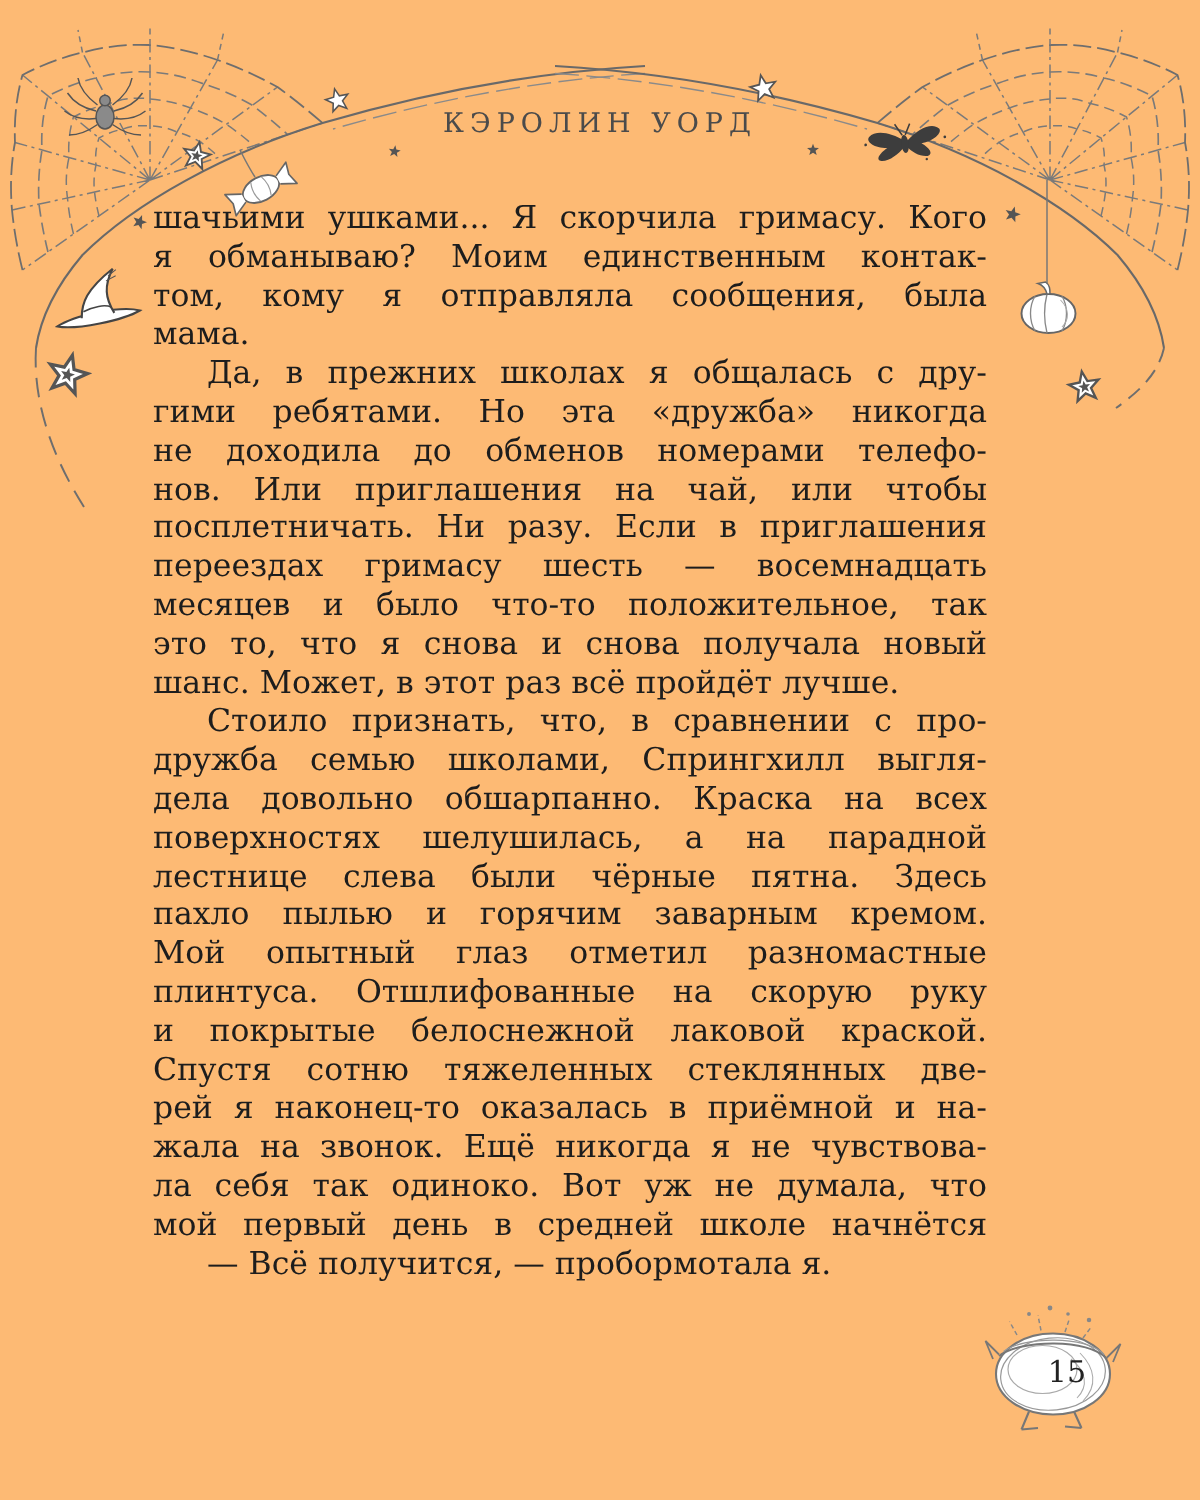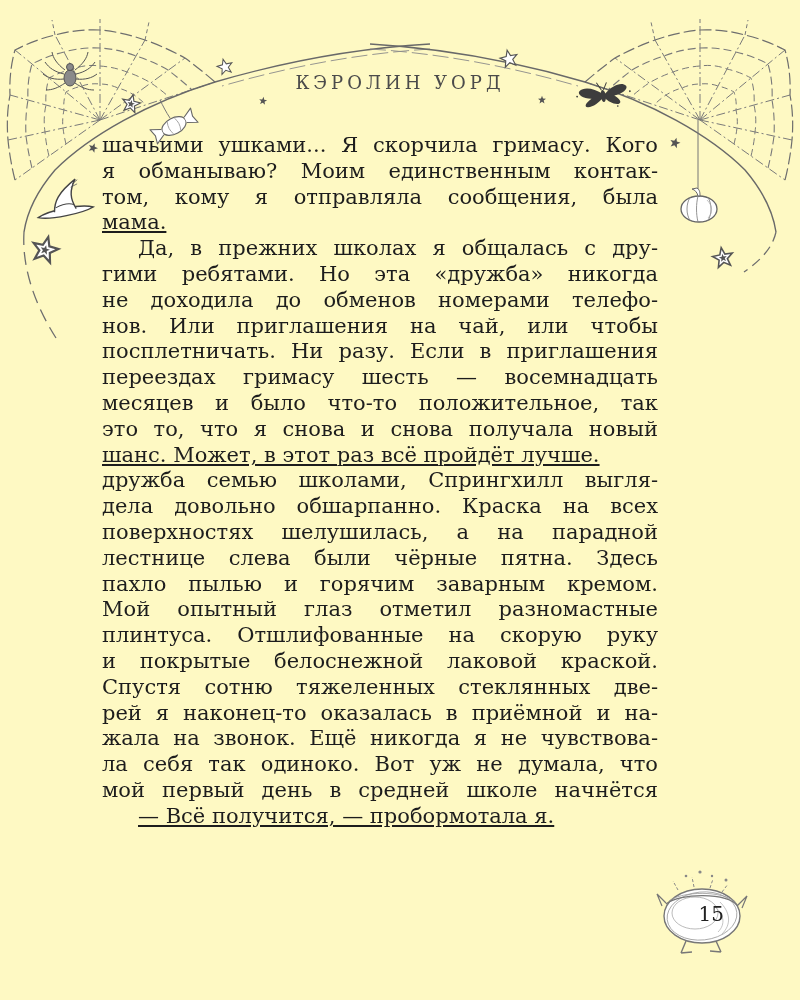--- a/index.html
+++ b/index.html
@@ -1,29 +1,29 @@
 <!DOCTYPE html>
 <html><head>
 <meta charset="utf-8">
 <style>
   html,body{margin:0;padding:0;background:#ffffff;}
   .page{
-    position:relative;width:800px;height:1000px;background:#fef9c3;
+    position:relative;width:800px;height:1000px;background:#fdba74;
     overflow:hidden;font-family:"DejaVu Serif", serif;
   }
   .running-head{
     position:absolute;top:72px;left:0;right:0;text-align:center;
     font-size:18px;letter-spacing:4px;color:#4b4b4b;font-weight:normal;
   }
   .page-text{
     position:absolute;left:102px;top:133px;width:556px;
     font-size:21px;line-height:25.8px;color:#1d1d1d;
   }
   .line{text-align:justify;text-align-last:justify;}
-  .line.para-end{text-align-last:left;text-decoration:underline;}
+  .line.para-end{text-align-last:left;}
   .line.indent{text-indent:36px;}
   .page-number{
     position:absolute;left:666px;top:902px;width:58px;text-align:right;
     font-size:20px;color:#222222;
   }
   .decor{position:absolute;left:0;top:0;pointer-events:none;}
 </style>
 </head>
 <body>
 
@@ -141,20 +141,21 @@
       <div class="line para-end">мама.</div>
       <div class="line indent">Да, в прежних школах я общалась с дру-</div>
       <div class="line">гими ребятами. Но эта «дружба» никогда</div>
       <div class="line">не доходила до обменов номерами телефо-</div>
       <div class="line">нов. Или приглашения на чай, или чтобы</div>
       <div class="line">посплетничать. Ни разу. Если в приглашения</div>
       <div class="line">переездах гримасу шесть — восемнадцать</div>
       <div class="line">месяцев и было что-то положительное, так</div>
       <div class="line">это то, что я снова и снова получала новый</div>
       <div class="line para-end">шанс. Может, в этот раз всё пройдёт лучше.</div>
+      <div class="line indent">Стоило признать, что, в сравнении с про-</div>
       <div class="line">дружба семью школами, Спрингхилл выгля-</div>
       <div class="line">дела довольно обшарпанно. Краска на всех</div>
       <div class="line">поверхностях шелушилась, а на парадной</div>
       <div class="line">лестнице слева были чёрные пятна. Здесь</div>
       <div class="line">пахло пылью и горячим заварным кремом.</div>
       <div class="line">Мой опытный глаз отметил разномастные</div>
       <div class="line">плинтуса. Отшлифованные на скорую руку</div>
       <div class="line">и покрытые белоснежной лаковой краской.</div>
       <div class="line">Спустя сотню тяжеленных стеклянных две-</div>
       <div class="line">рей я наконец-то оказалась в приёмной и на-</div>

